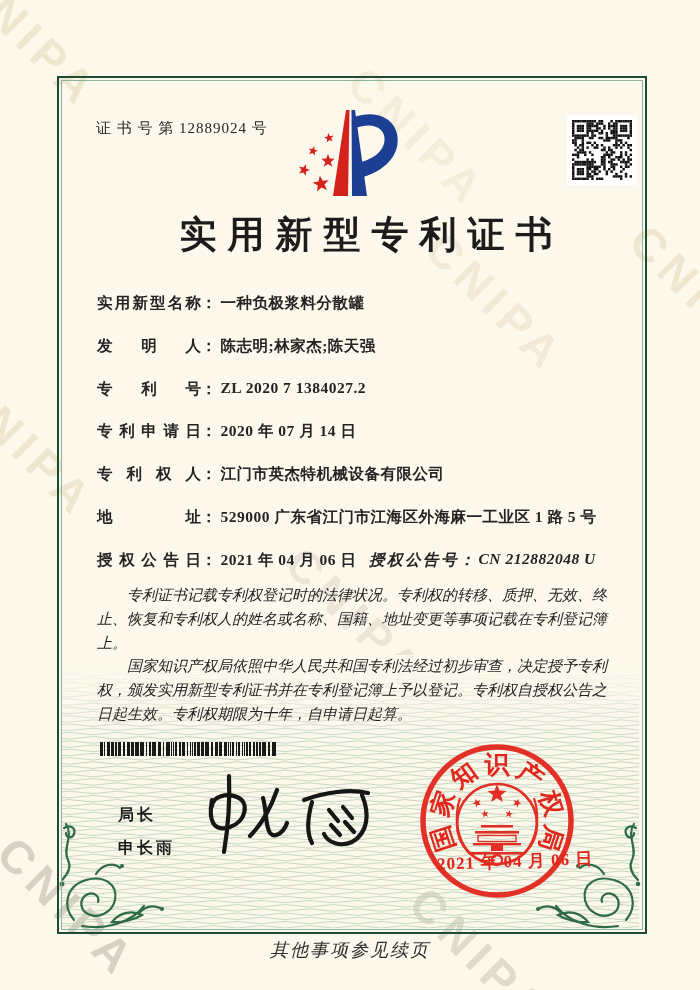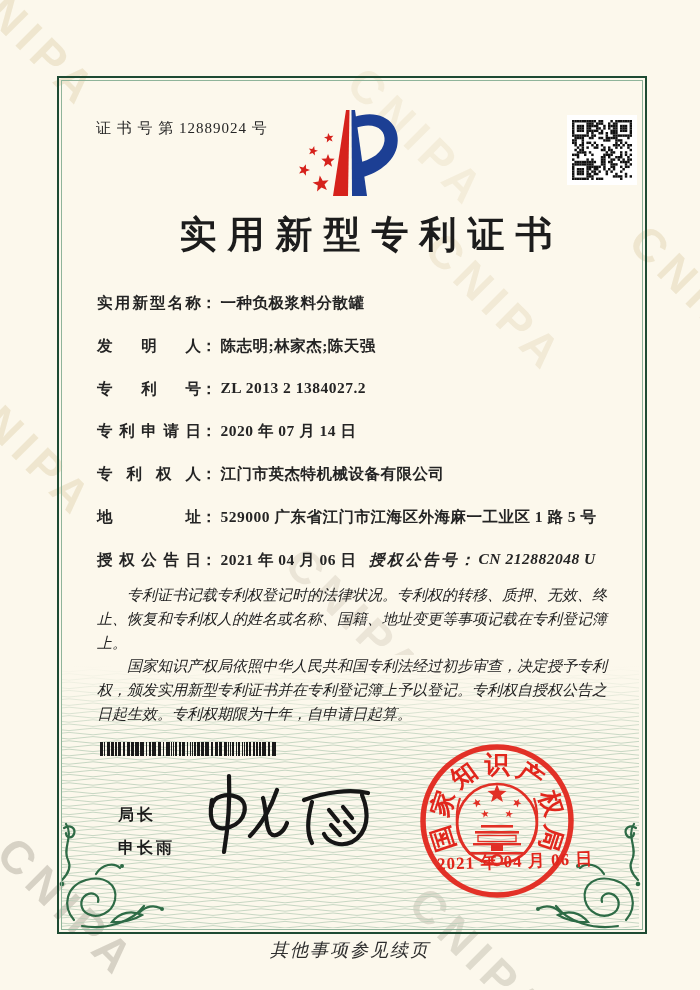--- a/index.html
+++ b/index.html
@@ -546,21 +546,21 @@
   <div class="doc-title">实用新型专利证书</div>
 
   <div class="fields">
     <div class="frow">
       <span class="flabel">实用新型名称</span><span class="fcolon">：</span><span class="fvalue">一种负极浆料分散罐</span>
     </div>
     <div class="frow">
       <span class="flabel">发明人</span><span class="fcolon">：</span><span class="fvalue">陈志明;林家杰;陈天强</span>
     </div>
     <div class="frow">
-      <span class="flabel">专利号</span><span class="fcolon">：</span><span class="fvalue">ZL 2013 2 1384027.2</span>
+      <span class="flabel">专利号</span><span class="fcolon">：</span><span class="fvalue">ZL 2020 7 1384027.2</span>
     </div>
     <div class="frow">
       <span class="flabel">专利申请日</span><span class="fcolon">：</span><span class="fvalue">2020 年 07 月 14 日</span>
     </div>
     <div class="frow">
       <span class="flabel">专利权人</span><span class="fcolon">：</span><span class="fvalue">江门市英杰特机械设备有限公司</span>
     </div>
     <div class="frow">
       <span class="flabel">地址</span><span class="fcolon">：</span><span class="fvalue">529000 广东省江门市江海区外海麻一工业区 1 路 5 号</span>
     </div>

